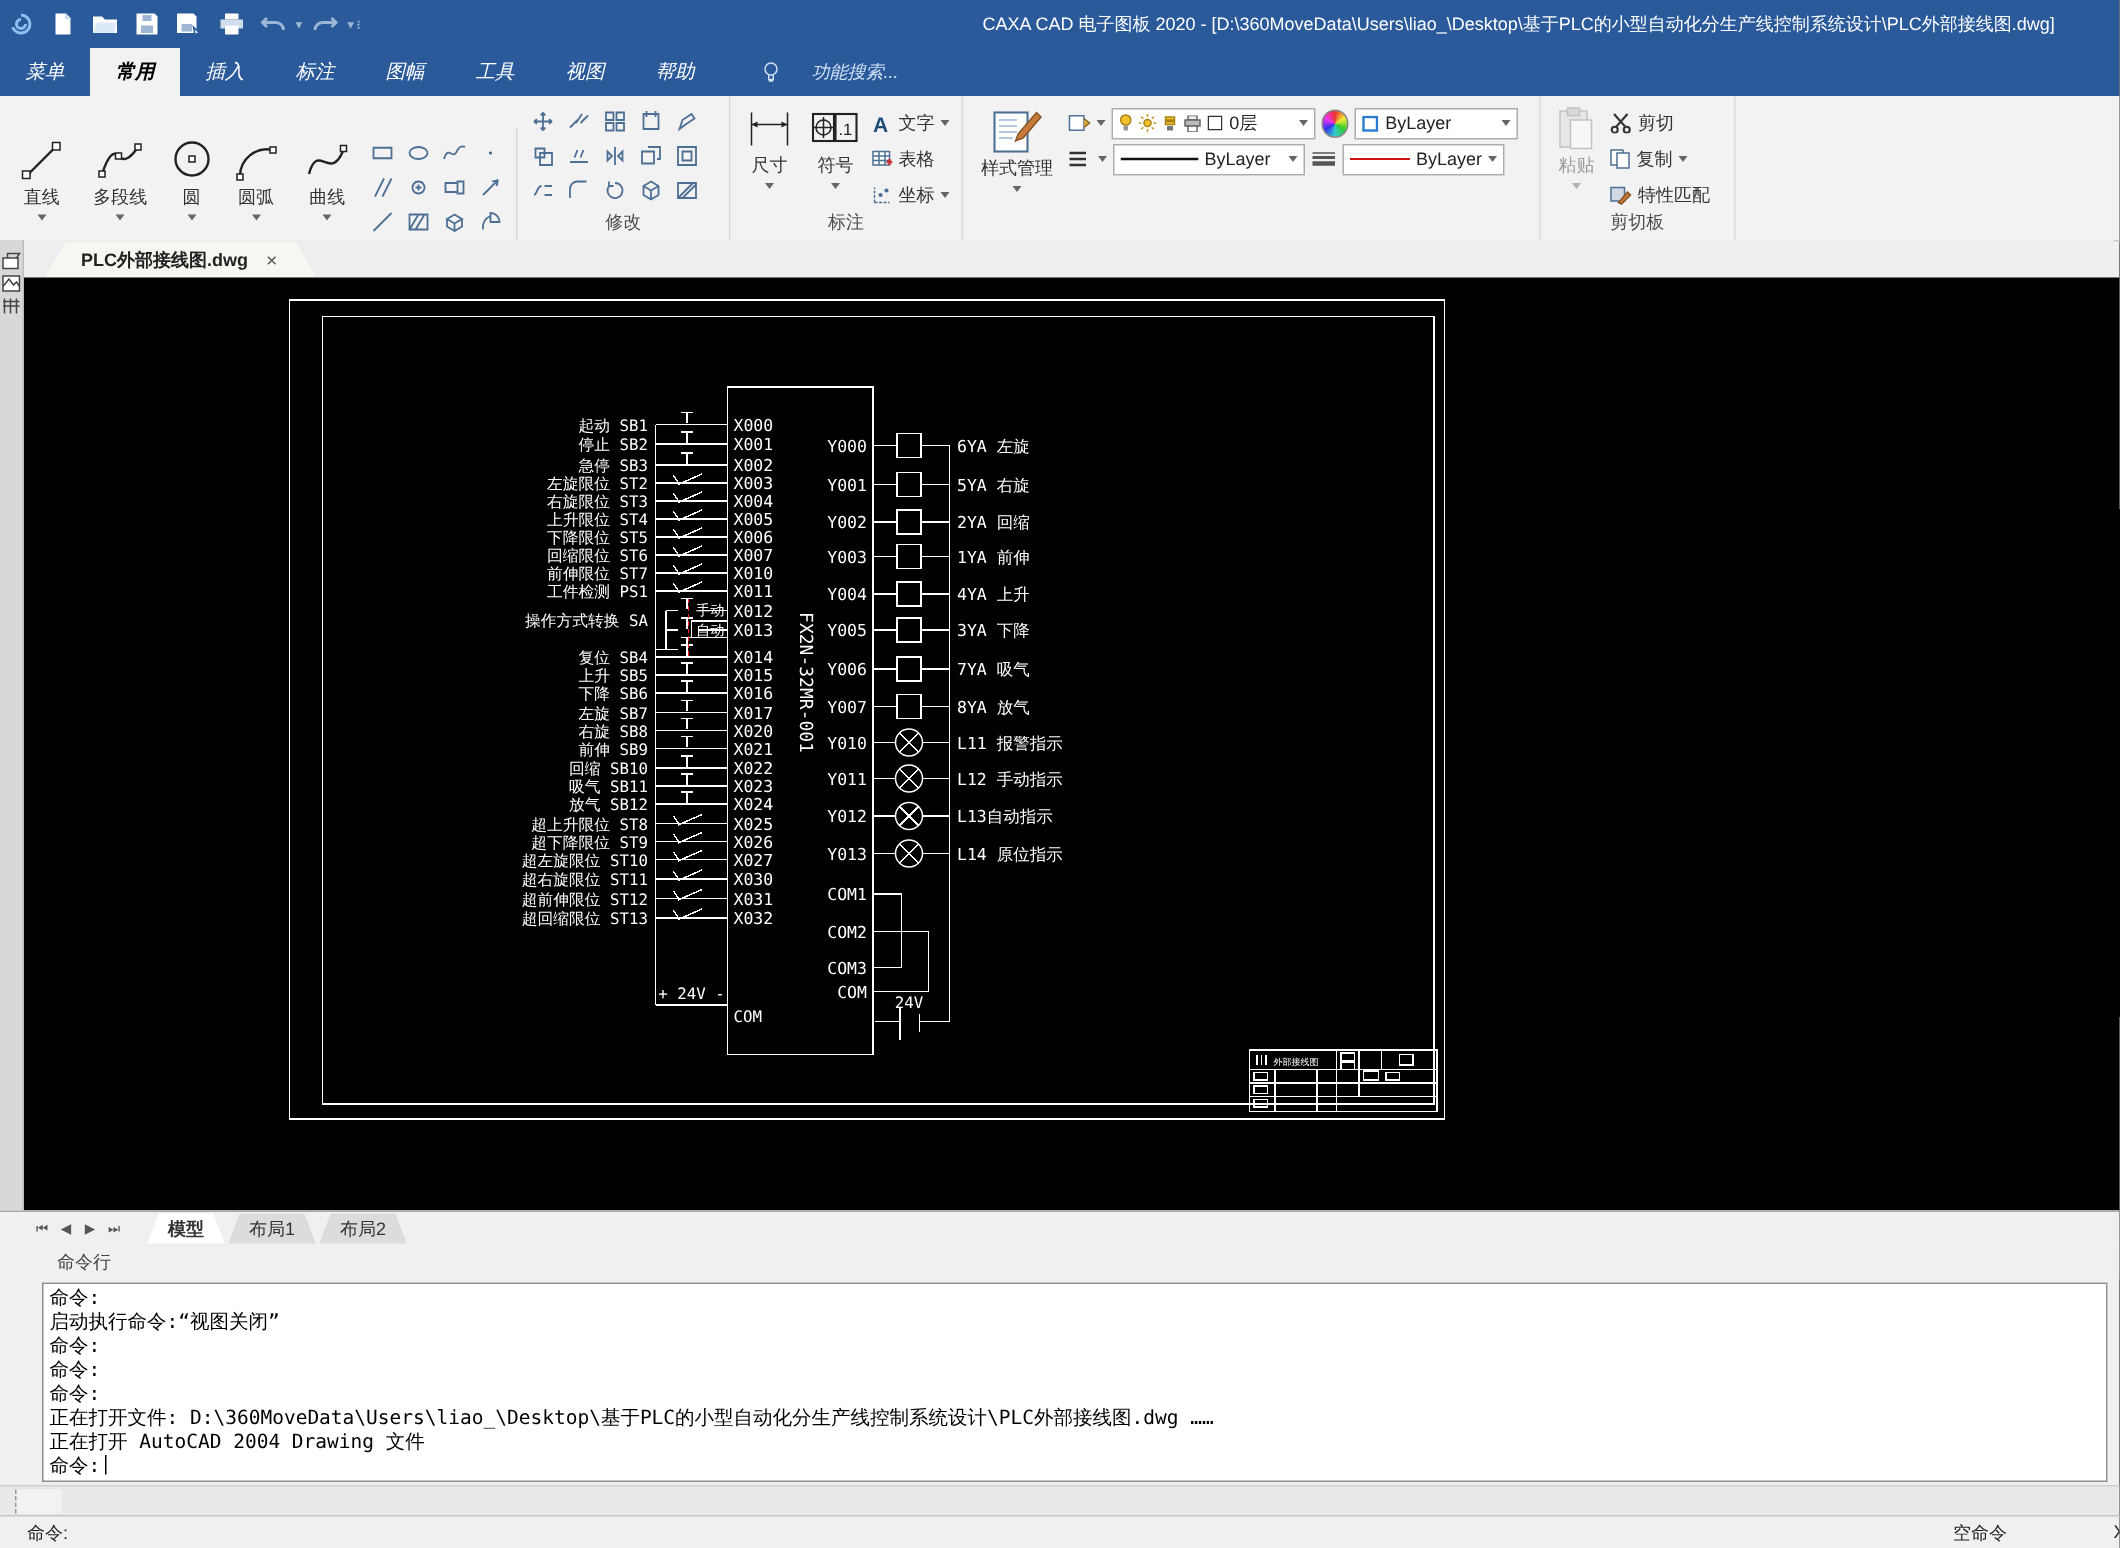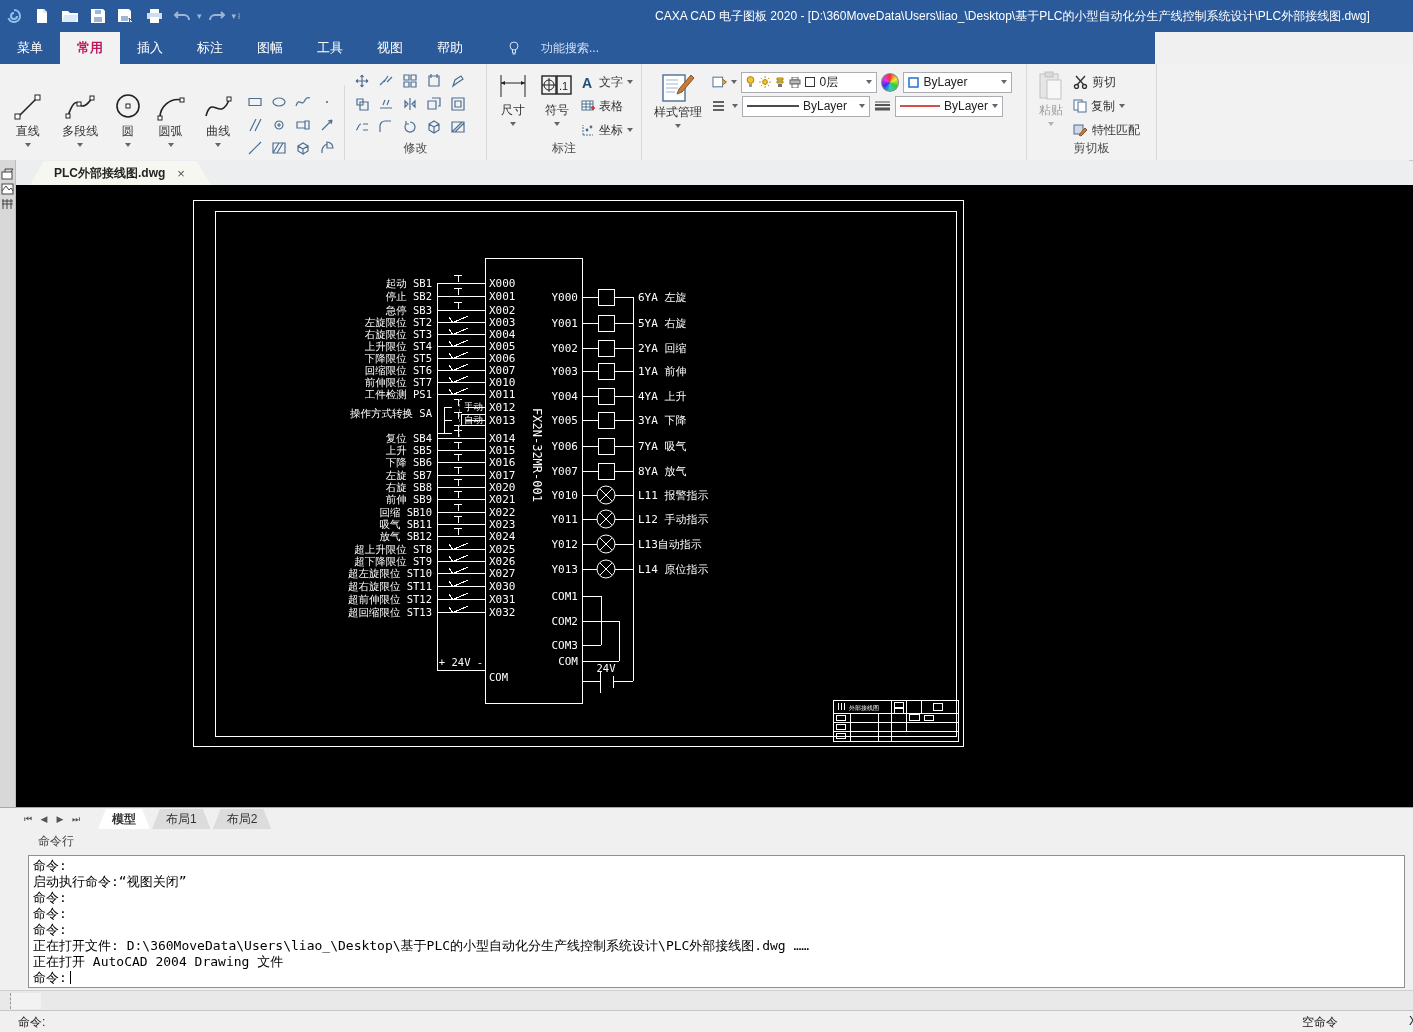--- a/index.html
+++ b/index.html
@@ -7,24 +7,24 @@
        font-family:"Liberation Sans",sans-serif;overflow:hidden;
        -webkit-font-smoothing:antialiased;}
   
   .titlebar{position:absolute;left:0;top:0;width:1413px;height:32px;background:#2b5a9b;
             display:flex;align-items:center;color:#fff;}
   .qa-ico{width:26px;height:22px;display:flex;align-items:center;justify-content:center;margin:0 1px;}
   .qa-sep{color:#9db6d6;font-size:9px;margin:0 1px;}
   .win-title{position:absolute;left:655px;top:0;height:32px;line-height:32px;
              font-size:12px;color:#fff;white-space:nowrap;}
   
-  .menubar{position:absolute;left:0;top:32px;width:1155px;height:32px;background:#2b5a9b;
-           display:flex;align-items:stretch;color:#fff;font-size:13px;}
+  .menubar{position:absolute;left:0;top:32px;width:1413px;height:32px;background:#2b5a9b;
+           display:flex;align-items:stretch;color:#fff;font-size:13px;font-style:italic;}
   .menu-tab{padding:0 17px;display:flex;align-items:center;cursor:default;}
-  .menu-tab.active{background:#f2f2f2;color:#be185d;font-weight:bold;}
+  .menu-tab.active{background:#f2f2f2;color:#000000;font-weight:bold;}
   .search-box{display:flex;align-items:center;gap:21px;margin-left:28px;color:#cfe0f4;font-size:12px;}
   
   .ribbon{position:absolute;left:0;top:64px;width:1413px;height:96px;background:#f2f2f2;
           border-bottom:1px solid #c9c9c9;display:flex;}
   .rgroup{position:relative;height:96px;border-right:1px solid #d9d9d9;box-sizing:border-box;}
   .rgroup-label{position:absolute;left:0;right:0;bottom:3px;text-align:center;
                 font-size:12px;color:#4d4d4d;}
   .rgroup-body{display:flex;align-items:flex-start;padding:5px 6px 0 6px;gap:4px;}
   .lg-btn{width:46px;display:flex;flex-direction:column;align-items:center;gap:1px;padding-top:2px;}
   .lg-btn .lbl{font-size:12px;color:#333;white-space:nowrap;}

